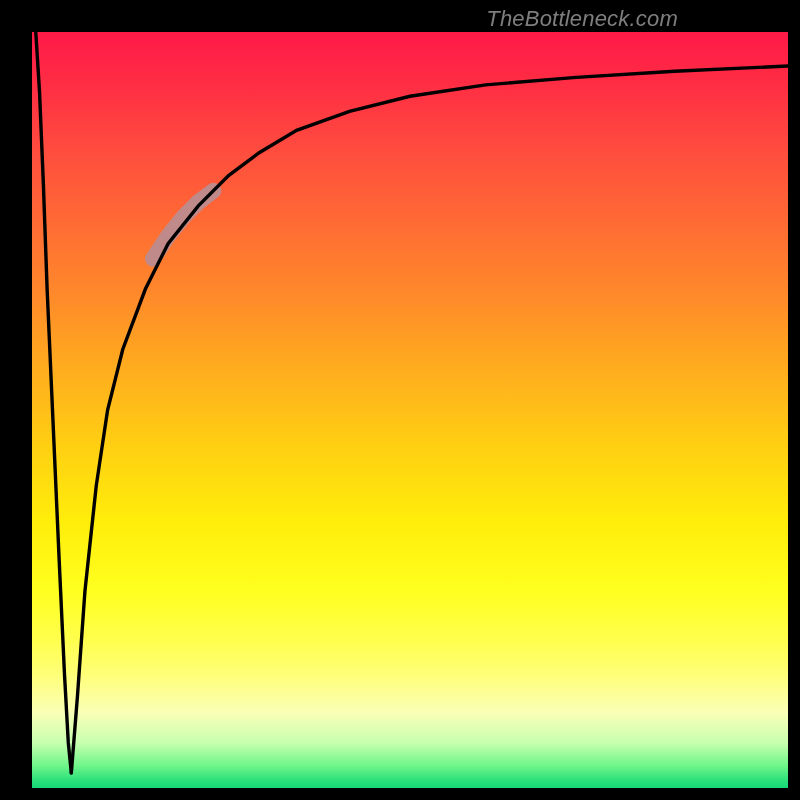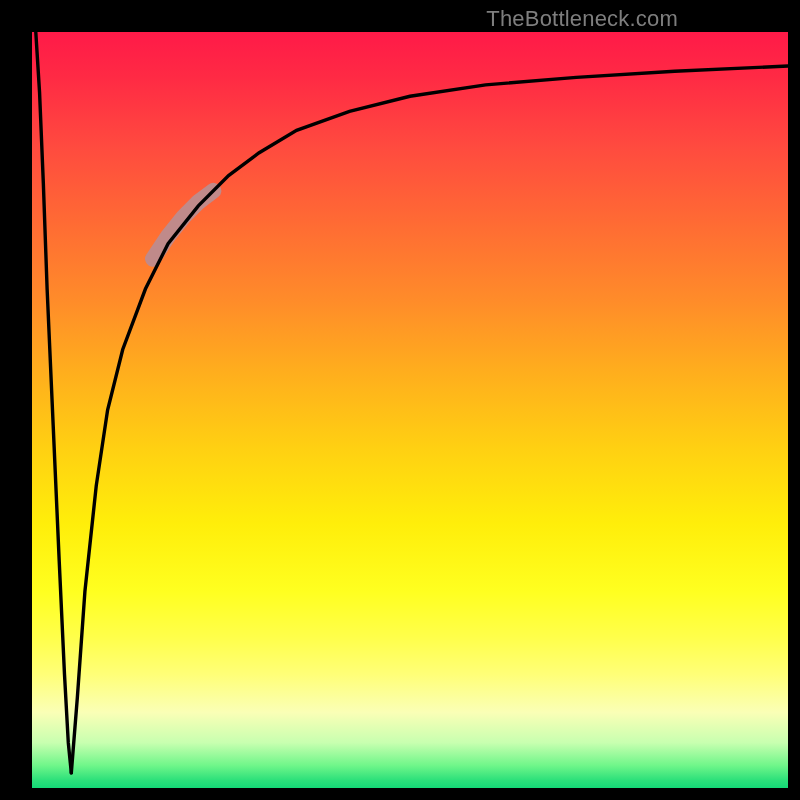--- a/index.html
+++ b/index.html
@@ -9,20 +9,21 @@
     height: 800px;
     overflow: hidden;
     background: #000;
     font-family: Arial, Helvetica, sans-serif;
   }
   .frame {
     position: relative;
     width: 688px;
     height: 800px;
     background: #000;
+    font-style: italic;
   }
   .plot-area {
     position: absolute;
     left: 32px;
     top: 32px;
     width: 756px;
     height: 756px;
     background: linear-gradient(
       to bottom,
       #ff1a48 0%,

